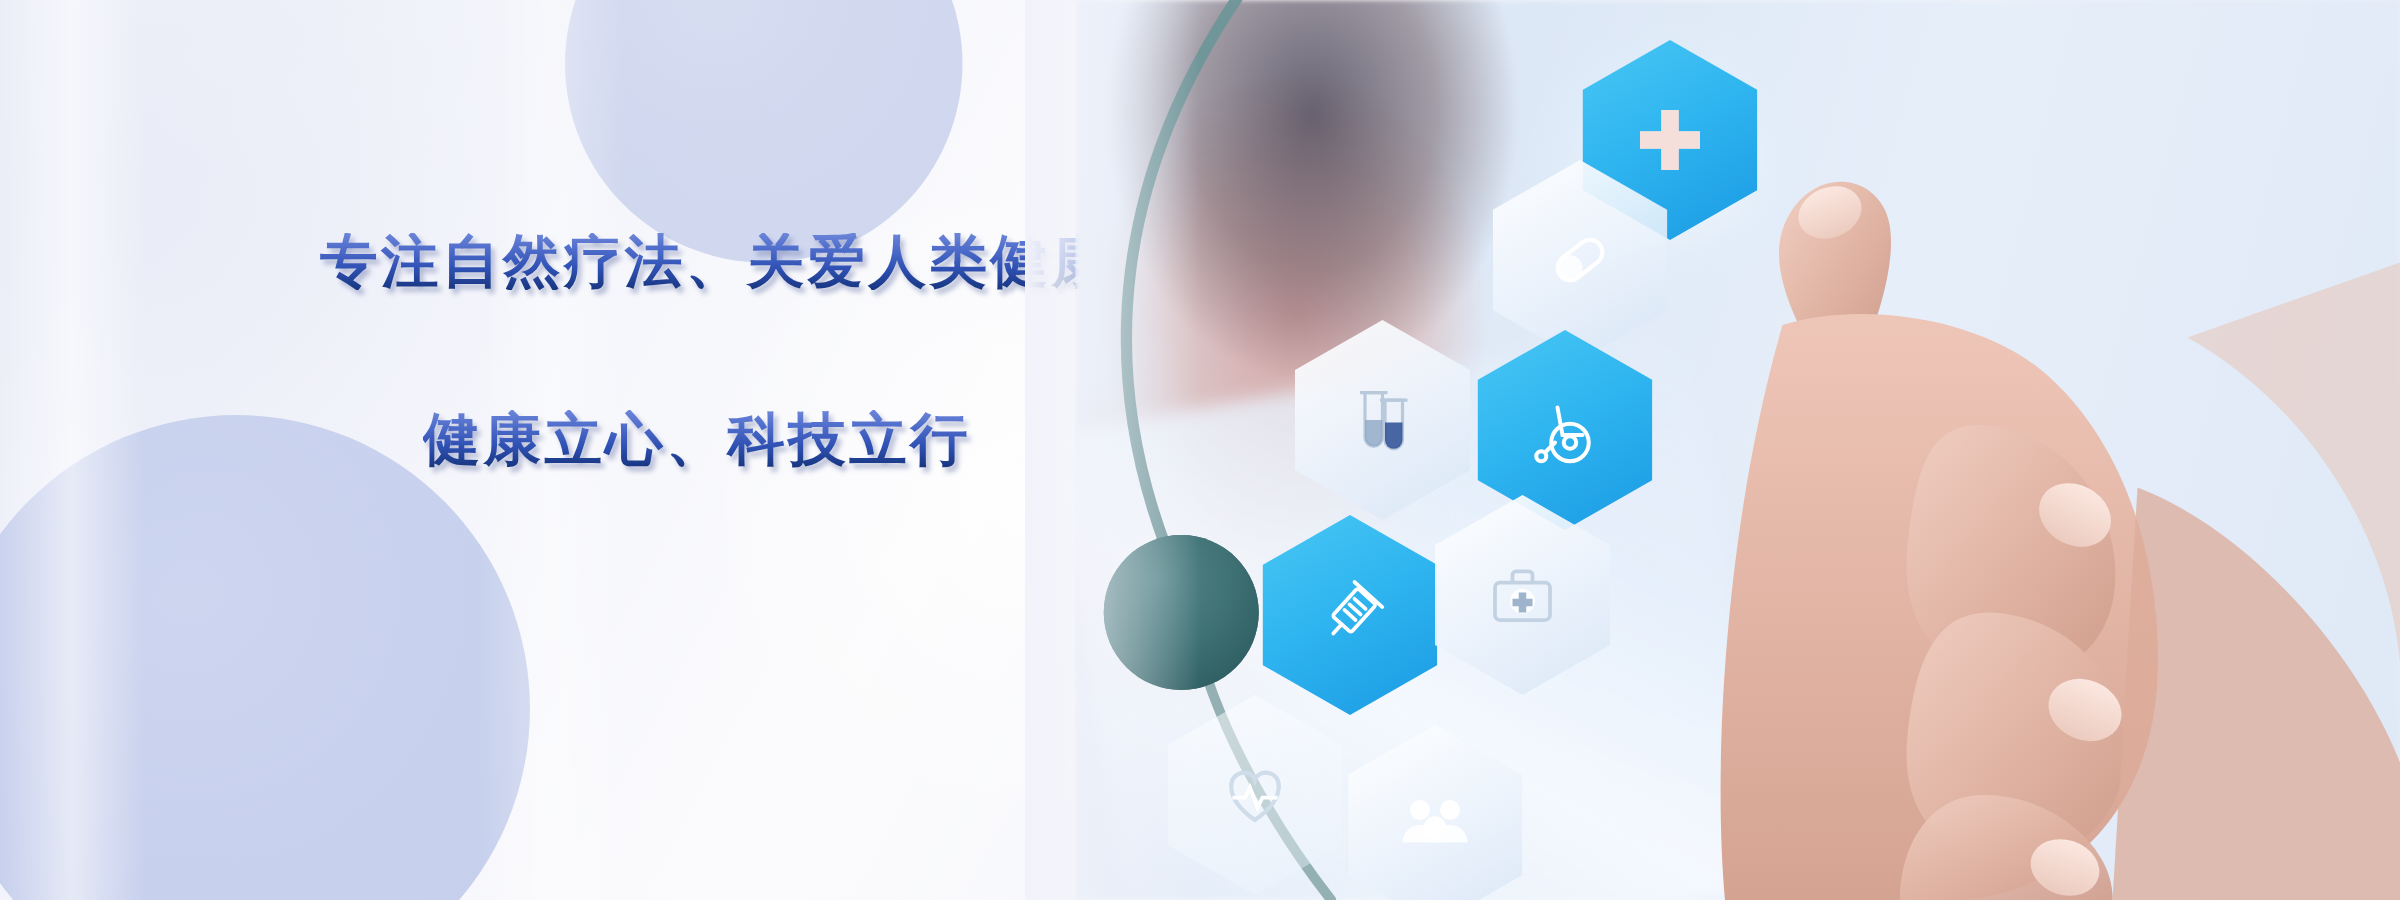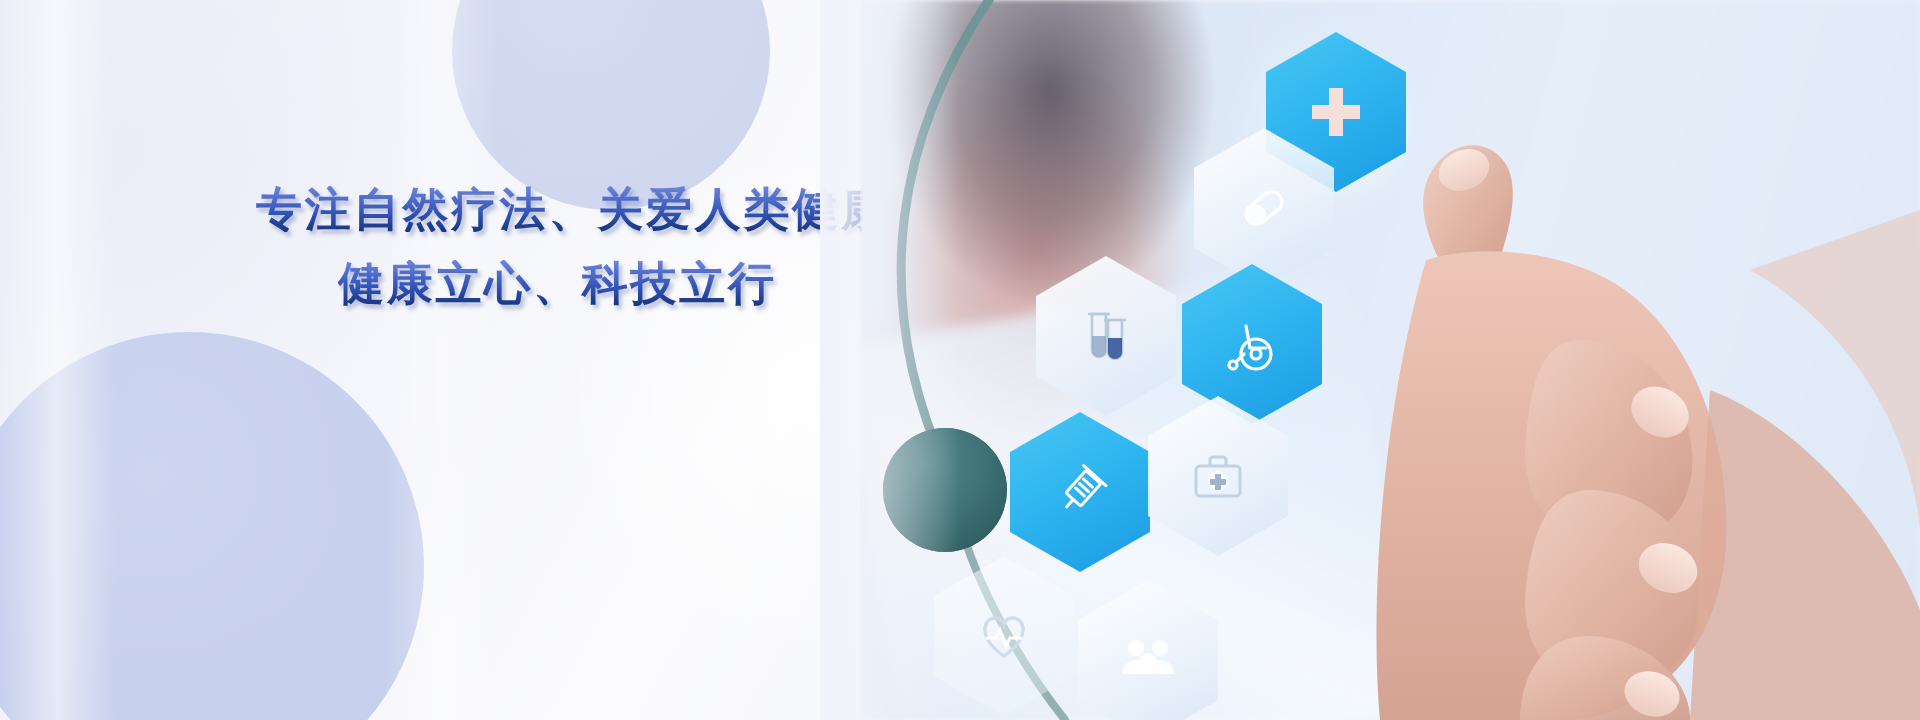--- a/index.html
+++ b/index.html
@@ -65,21 +65,21 @@
     line-height:1;
     white-space:nowrap;
     background:linear-gradient(180deg,#6d86d8 0%,#4f6dcb 28%,#2f51b4 62%,#17357f 100%);
     -webkit-background-clip:text;
     background-clip:text;
     color:transparent;
     -webkit-text-fill-color:transparent;
     filter:drop-shadow(3px 4px 2px rgba(90,105,160,.42));
   }
   #headline-1 { font-size:46px; }
-  #headline-2 { font-size:46px; margin-top:28px; margin-left:82px; }
+  #headline-2 { font-size:46px; margin-top:96px; margin-left:82px; }
 
   
   #photo-panel {
     position:absolute;
     left:860px; top:0; width:1060px; height:720px;
     overflow:hidden;
   }
 
   
   #photo-bg {

